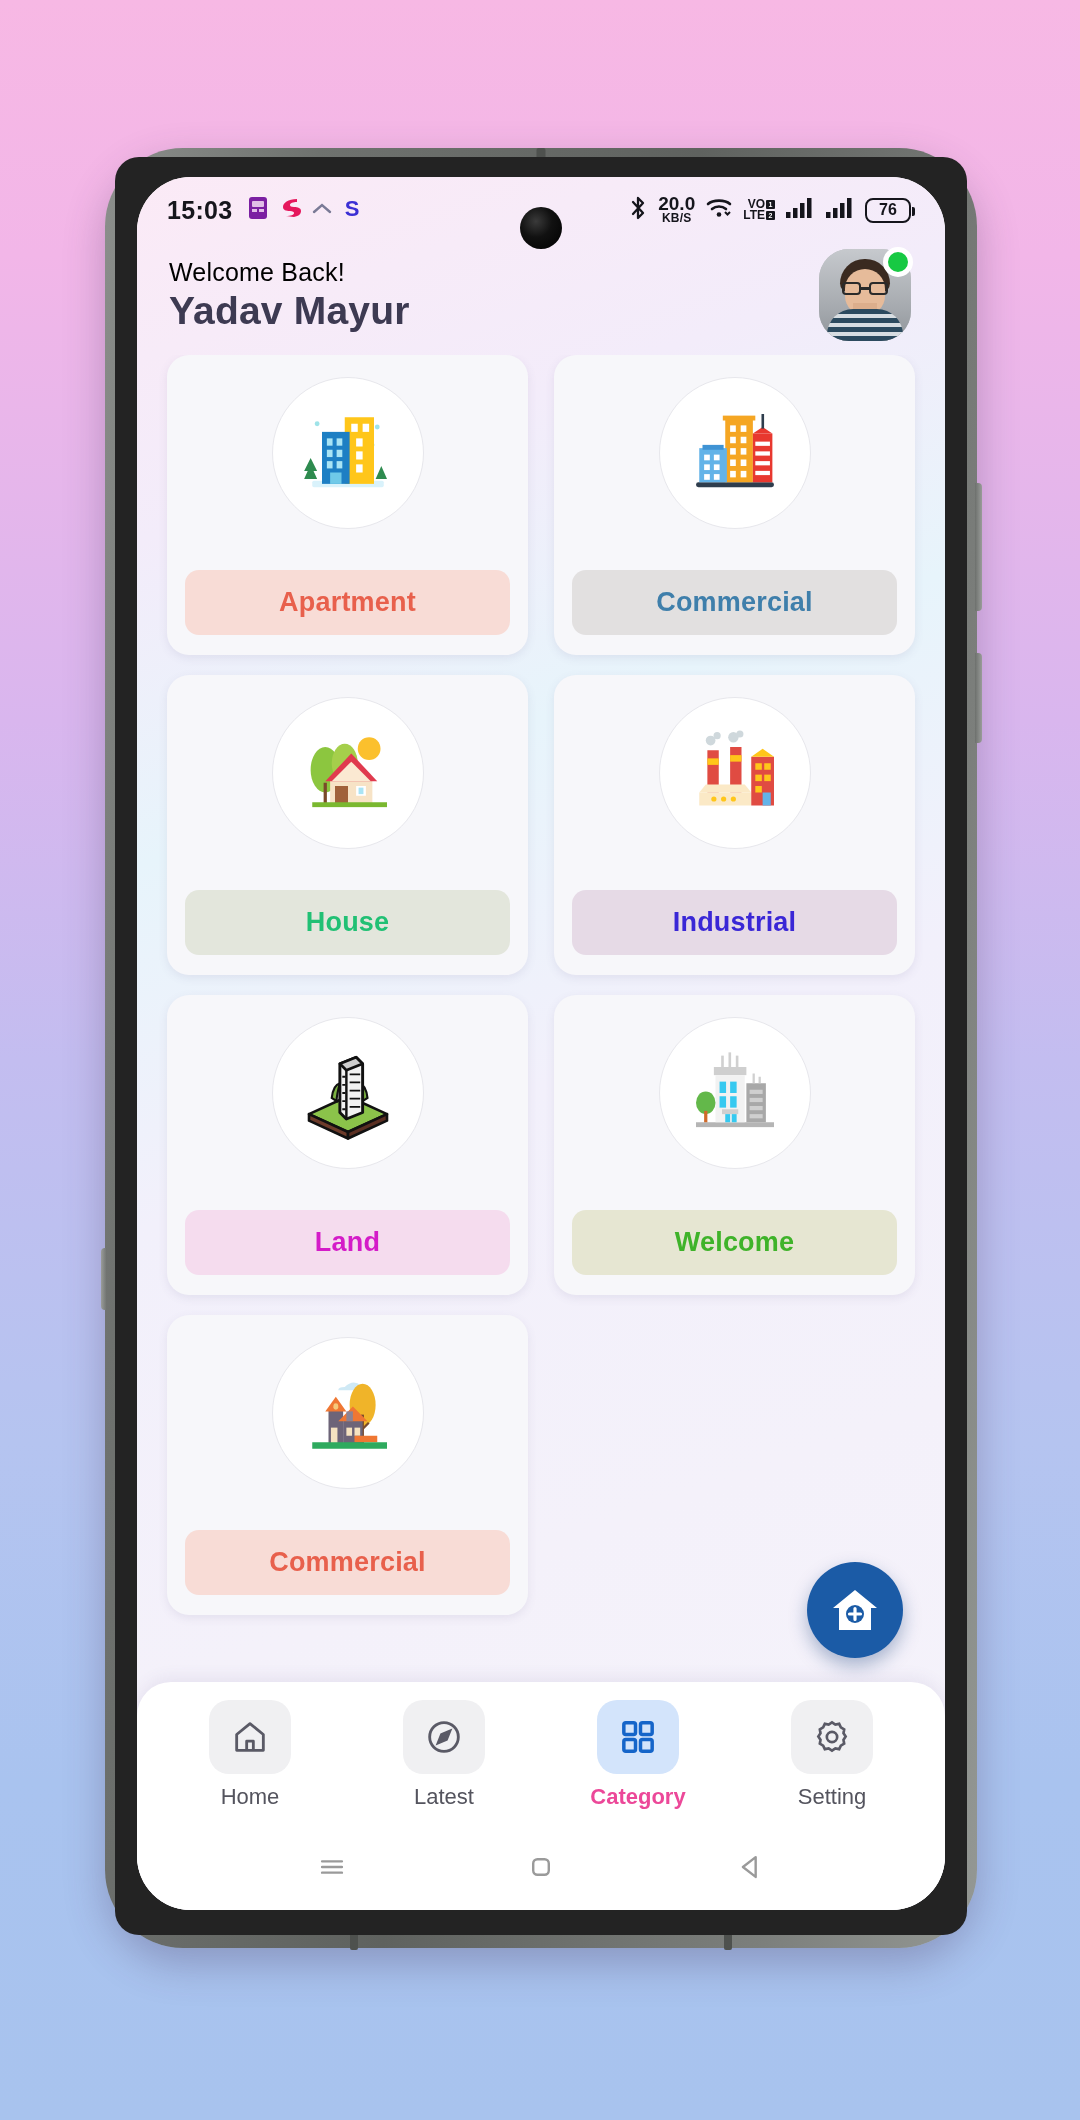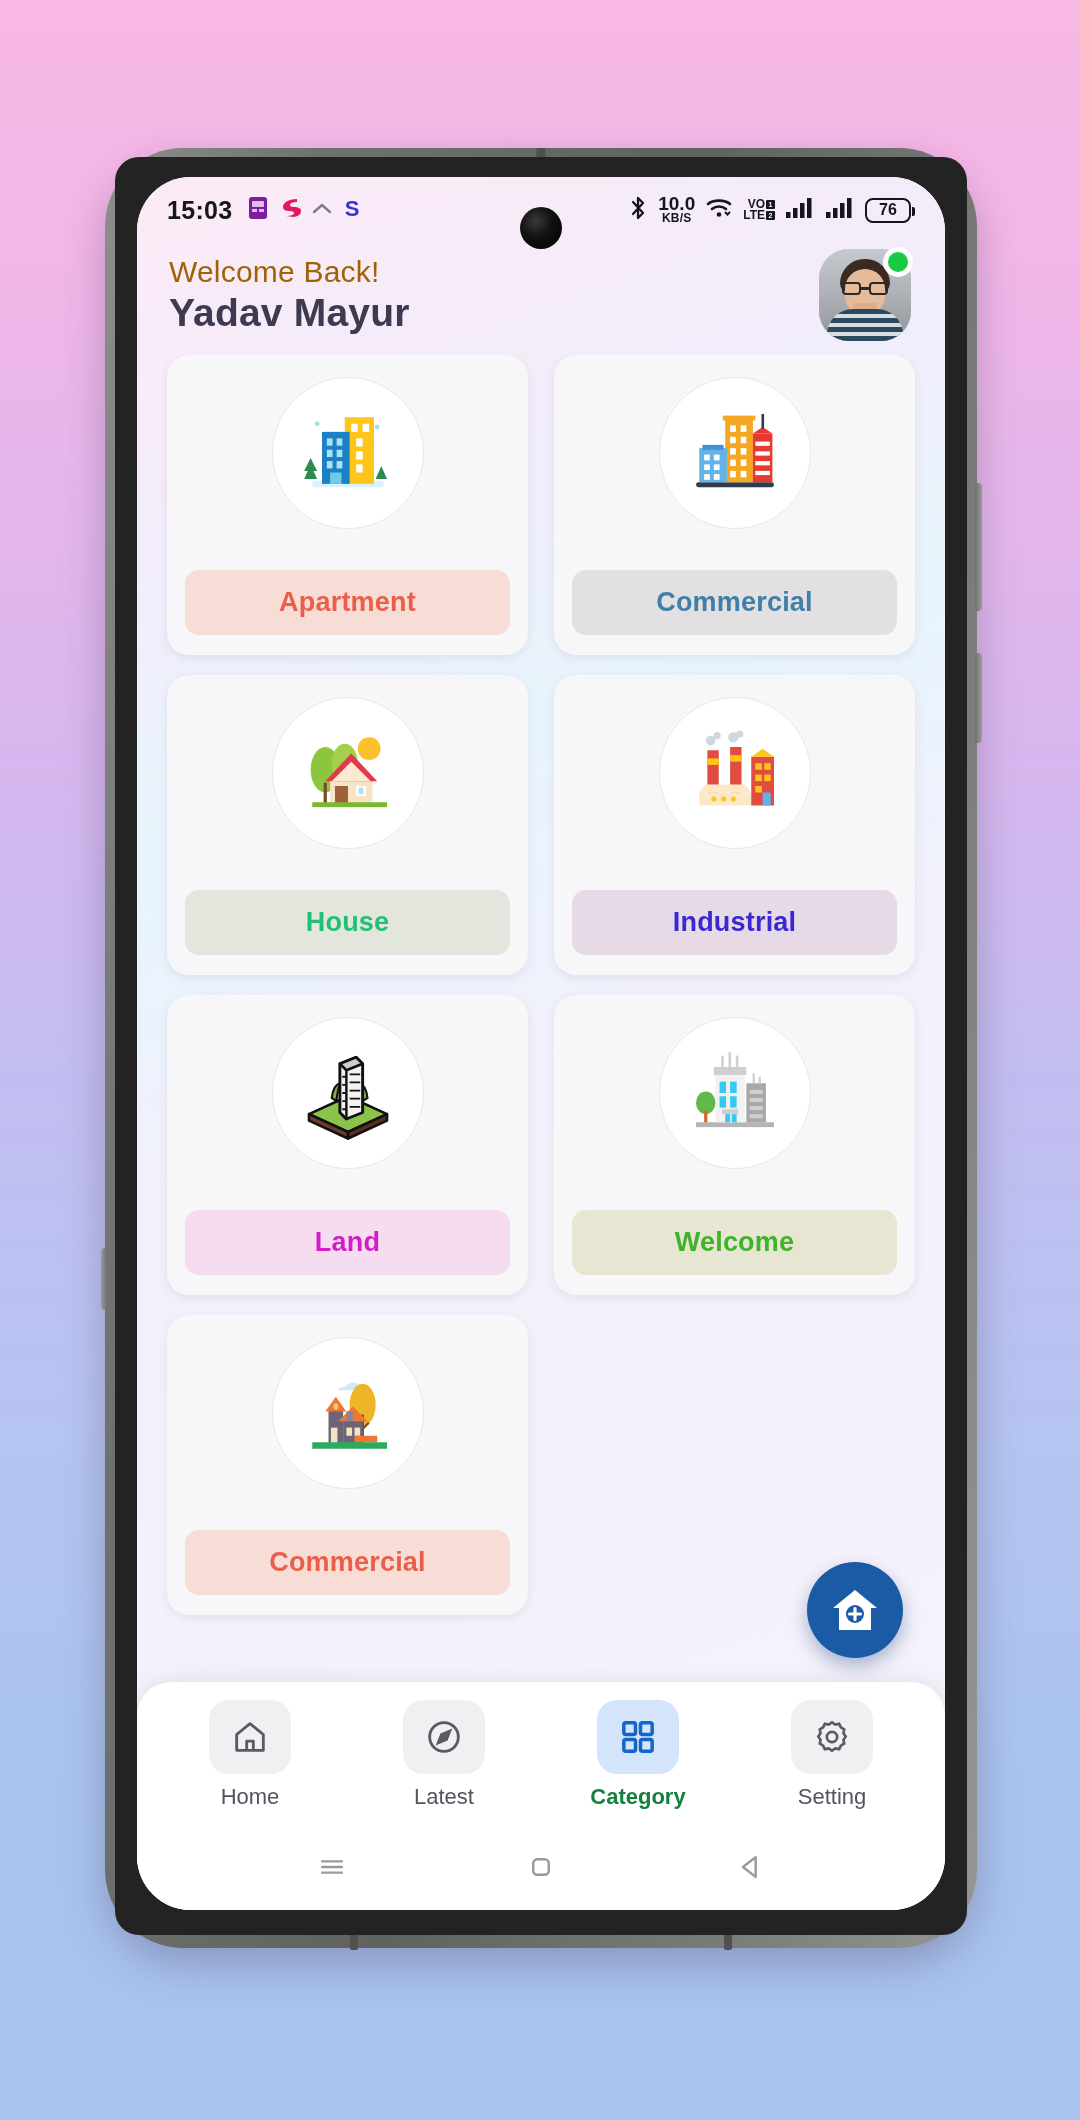--- a/index.html
+++ b/index.html
@@ -91,21 +91,21 @@
     background: radial-gradient(circle at 38% 34%, #3a3a3a 0%, #111 42%, #000 100%);
     z-index: 6;
   }
 
   
   .header {
     position: relative; z-index: 3;
     display: flex; align-items: center; justify-content: space-between;
     padding: 6px 34px 14px 32px;
   }
-  .welcome { font-size: 30px; color: #a16207; font-weight: 500; letter-spacing:.2px; }
+  .welcome { font-size: 25px; color: #000000; font-weight: 500; letter-spacing:.2px; }
   .username { font-size: 39px; font-weight: 800; color: #3d3a52; letter-spacing: .2px; margin-top: 2px; }
   .avatar-wrap { position: relative; width: 92px; height: 92px; }
   .avatar {
     width: 92px; height: 92px; border-radius: 30px; overflow: hidden;
     background: #b9bcc0; position: relative;
   }
   .av-bg { position:absolute; inset:0; background: linear-gradient(180deg,#c6c9cd 0%, #a7abb0 62%, #8f9499 100%); }
   .av-hair { position:absolute; left:21px; top:10px; width:50px; height:34px; background:#3a2a20; border-radius:26px 26px 10px 10px; }
   .av-face { position:absolute; left:26px; top:20px; width:40px; height:46px; background:#e6bb9a; border-radius:20px 20px 19px 19px; }
   .av-glasses { position:absolute; left:23px; top:33px; width:46px; height:13px; }
@@ -175,21 +175,21 @@
   .nav-item { display: flex; flex-direction: column; align-items: center; width: 148px; }
   .nav-ico {
     width: 82px; height: 74px; border-radius: 20px;
     background: #f0f0f2;
     display: flex; align-items: center; justify-content: center;
     margin-bottom: 10px;
   }
   .nav-item.active .nav-ico { background: #d3e4fb; }
   .nav-ico svg { width: 40px; height: 40px; }
   .nav-label { font-size: 22px; color: #54545e; font-weight: 500; }
-  .nav-item.active .nav-label { color: #15803d; font-weight: 700; }
+  .nav-item.active .nav-label { color: #ec4899; font-weight: 700; }
 
   
   .android-nav {
     position: relative; z-index: 5;
     background: #ffffff;
     height: 86px;
     display: flex; align-items: center; justify-content: space-around;
     padding: 0 90px;
   }
   .anav-btn { width: 60px; height: 46px; display:flex; align-items:center; justify-content:center; }
@@ -238,21 +238,21 @@
           </span>
         </span>
         <span class="sb-mid"></span>
         <span class="sb-right">
           <span>
             <svg width="20" height="26" viewBox="0 0 20 26">
                 <path d="M5 7 L15 18 L10 23 V3 L15 8 L5 19" stroke="#15151c" stroke-width="2.3" fill="none" stroke-linejoin="round" stroke-linecap="round"></path>
               </svg>
           </span>
           <span class="sb-speed">
-            <span class="n">10.0</span>
+            <span class="n">20.0</span>
             <span class="u">KB/S</span>
           </span>
           <span>
             <svg width="28" height="24" viewBox="0 0 28 24">
                 <path d="M3 8 C8 3.5 20 3.5 25 8" stroke="#15151c" stroke-width="2.6" fill="none" stroke-linecap="round"></path>
                 <path d="M7 13 C11 9.6 17 9.6 21 13" stroke="#15151c" stroke-width="2.6" fill="none" stroke-linecap="round"></path>
                 <circle cx="14" cy="18.5" r="2.3" fill="#15151c"></circle>
                 <path d="M20 16 l2.5 2.5 l2.5-2.5" stroke="#15151c" stroke-width="2" fill="none"></path>
               </svg>
           </span>

